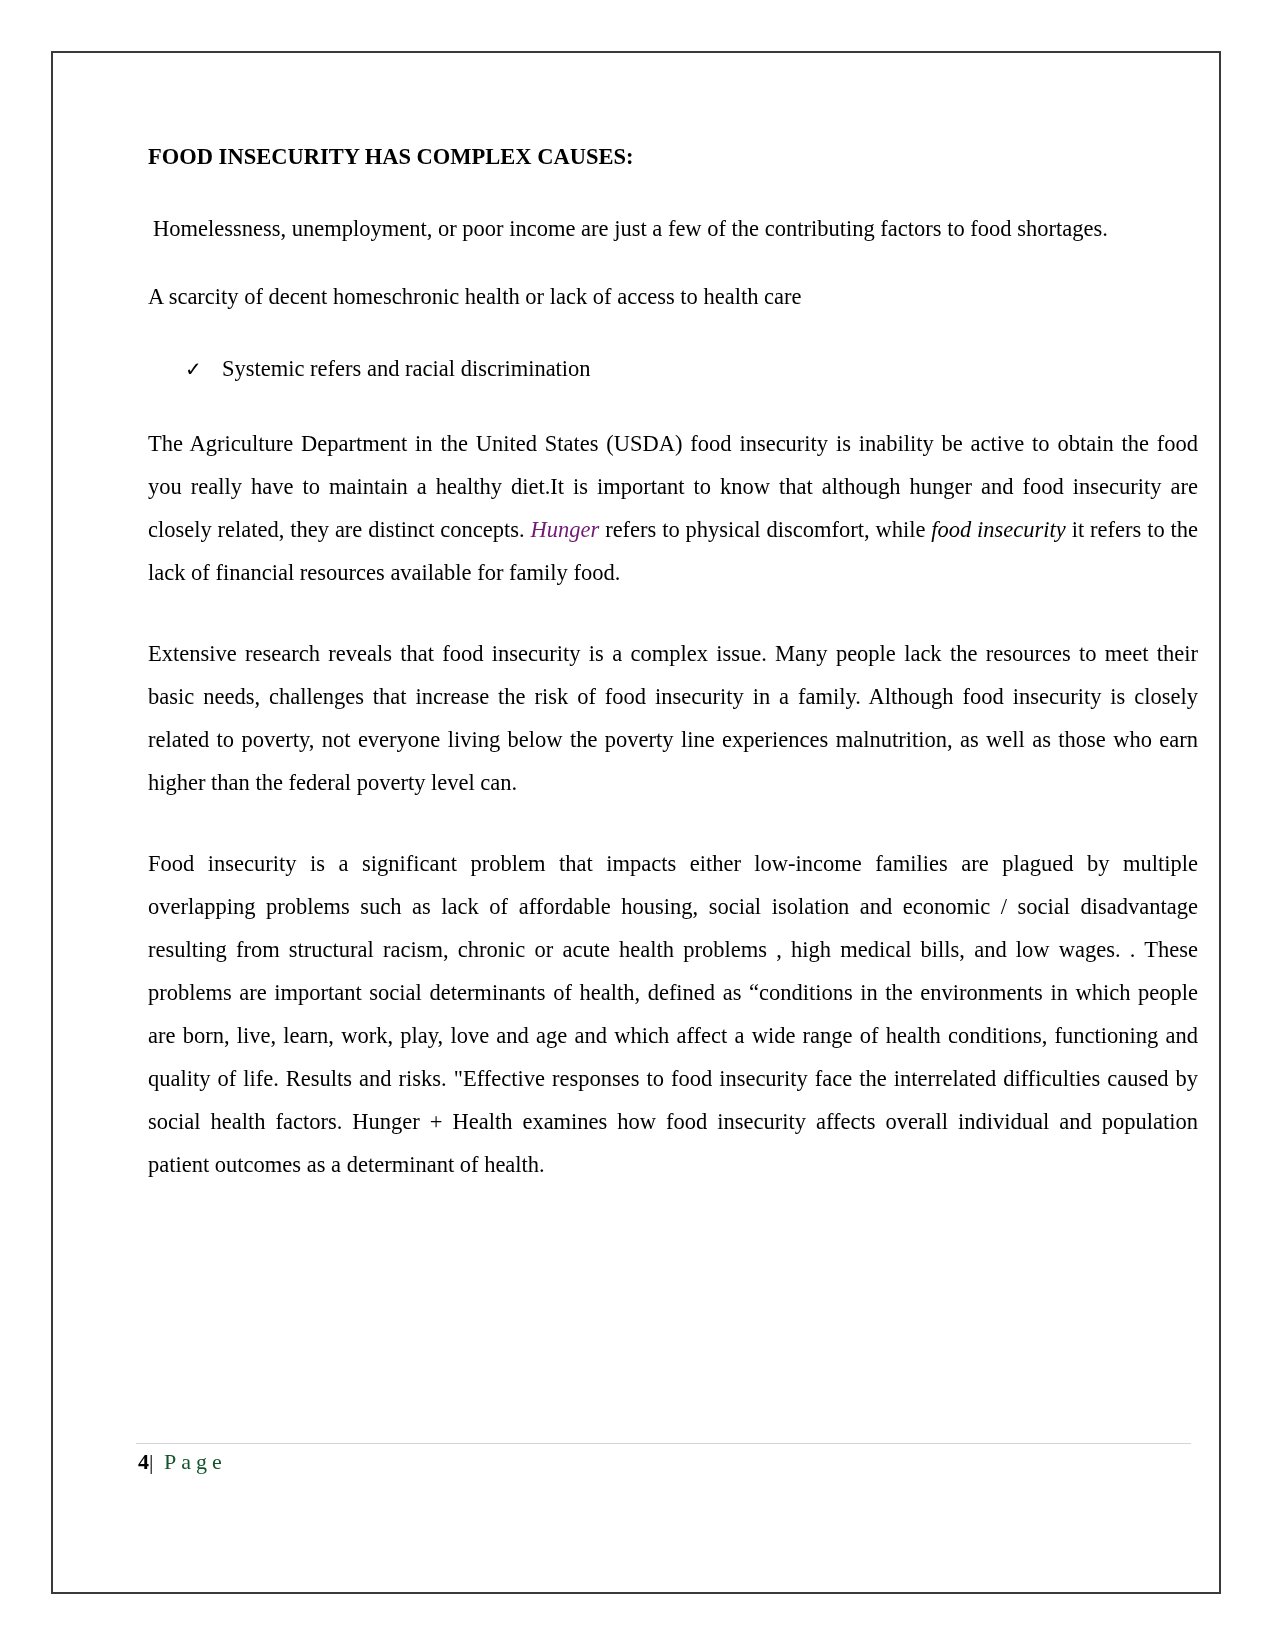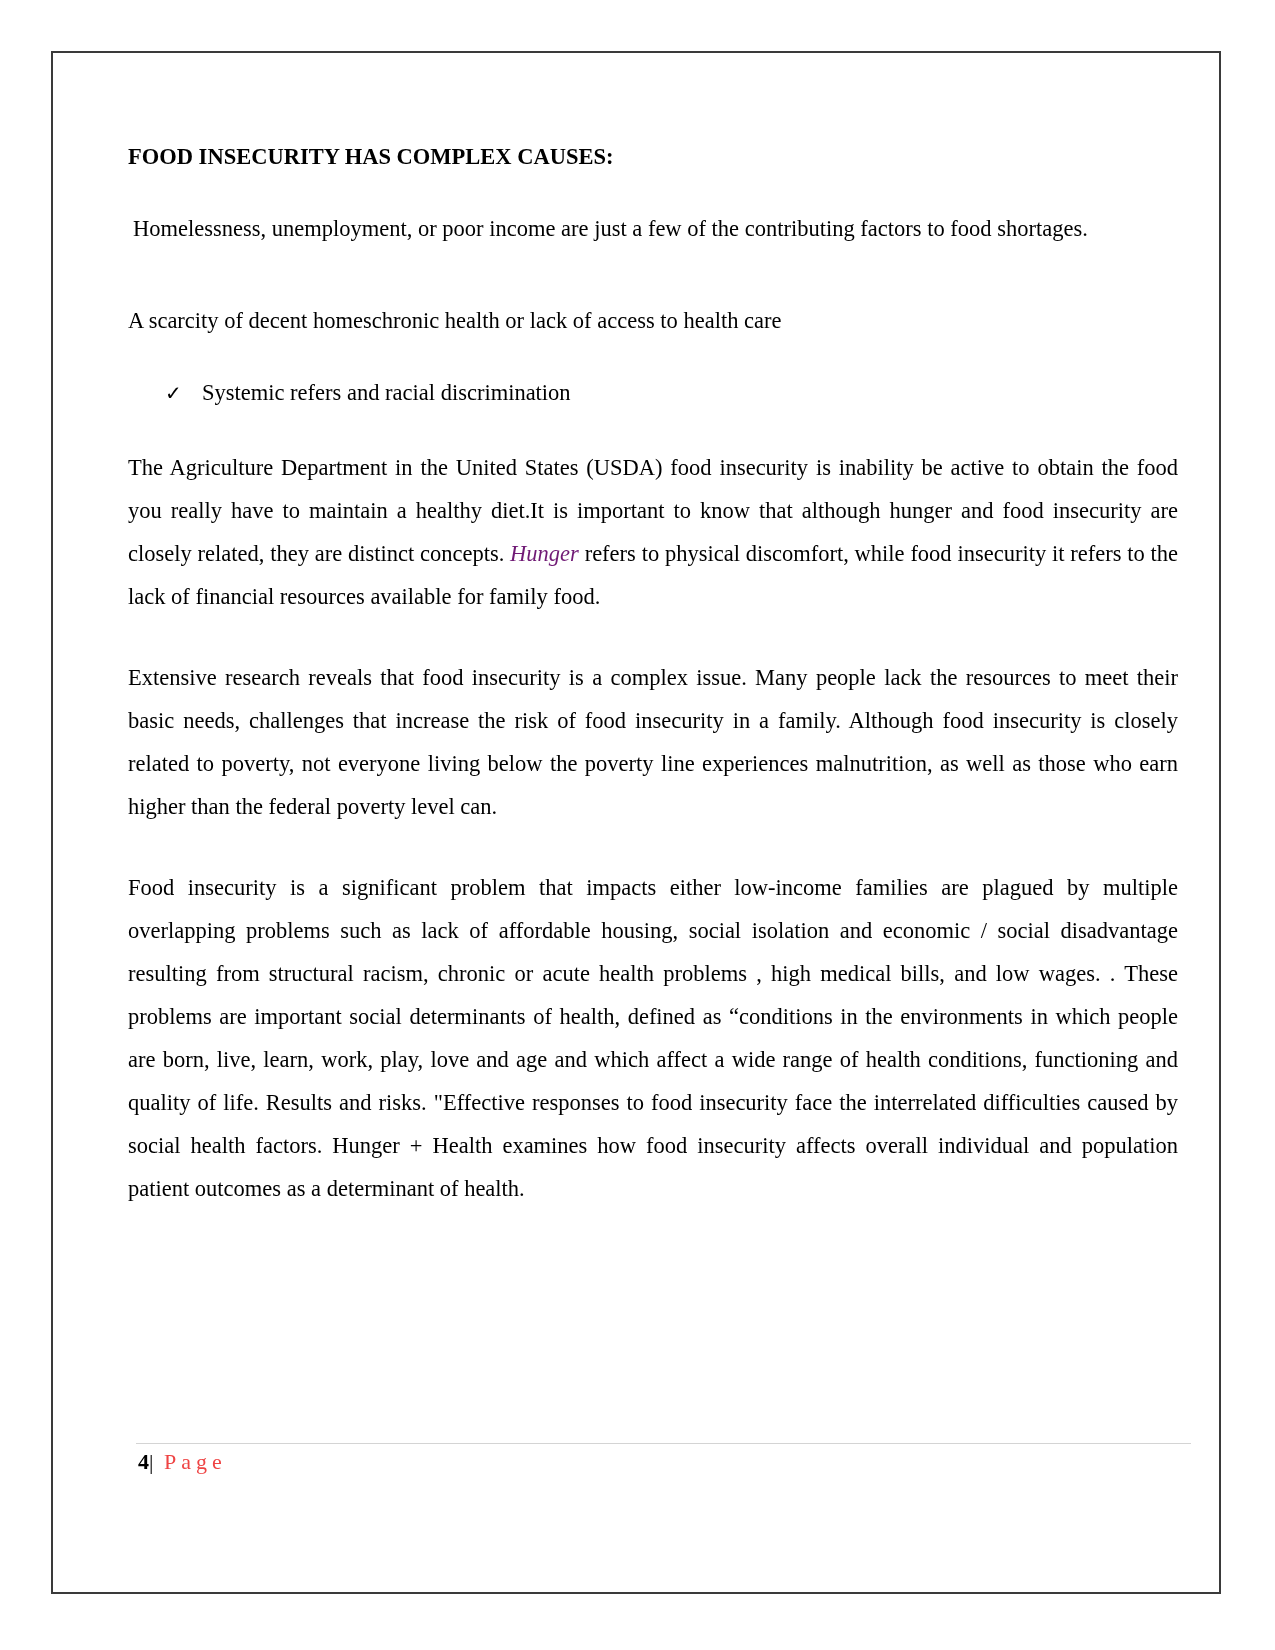--- a/index.html
+++ b/index.html
@@ -19,38 +19,38 @@
       position: absolute;
       left: 51px;
       top: 51px;
       width: 1170px;
       height: 1543px;
       border: 2px solid #3a3a3a;
       box-sizing: border-box;
     }
     .content {
       position: absolute;
-      left: 128px;
+      left: 148px;
       top: 140px;
       width: 1050px;
       font-size: 22.5px;
     }
     .heading {
       font-weight: bold;
       font-size: 22.5px;
       margin: 0;
       line-height: 34px;
       letter-spacing: 0;
     }
     .line-para {
       margin: 0;
       line-height: 34px;
     }
     .p1 { margin-top: 38px; padding-left: 5px; }
-    .p2 { margin-top: 58px; }
+    .p2 { margin-top: 34px; }
     .bullet-list {
       list-style: none;
       margin: 38px 0 0 0;
       padding: 0;
     }
     .bullet-item {
       display: flex;
       align-items: baseline;
       line-height: 34px;
       padding-left: 37px;
@@ -65,20 +65,21 @@
       margin: 38px 0 0 0;
       line-height: 43px;
       text-align: justify;
     }
     .body-para.first { margin-top: 36px; }
     .hunger-term {
       font-style: italic;
       color: #701a75;
     }
     .food-term {
+      font-style: italic;
       margin-top: 24px;
     }
     .footer-rule {
       position: absolute;
       left: 136px;
       top: 1443px;
       width: 1055px;
       height: 0;
       border-top: 1px solid #d4d4d4;
     }
@@ -91,21 +92,21 @@
       white-space: nowrap;
     }
     .page-num {
       font-weight: bold;
       color: #000000;
     }
     .page-sep {
       color: #000000;
     }
     .page-word {
-      color: #ef4444;
+      color: #14532d;
       letter-spacing: 5px;
     }
   </style>
 </head>
 <body>
 
 <div class="page-border"></div>
 
 <main class="content">
   <h1 class="heading">FOOD INSECURITY HAS COMPLEX CAUSES:</h1>

